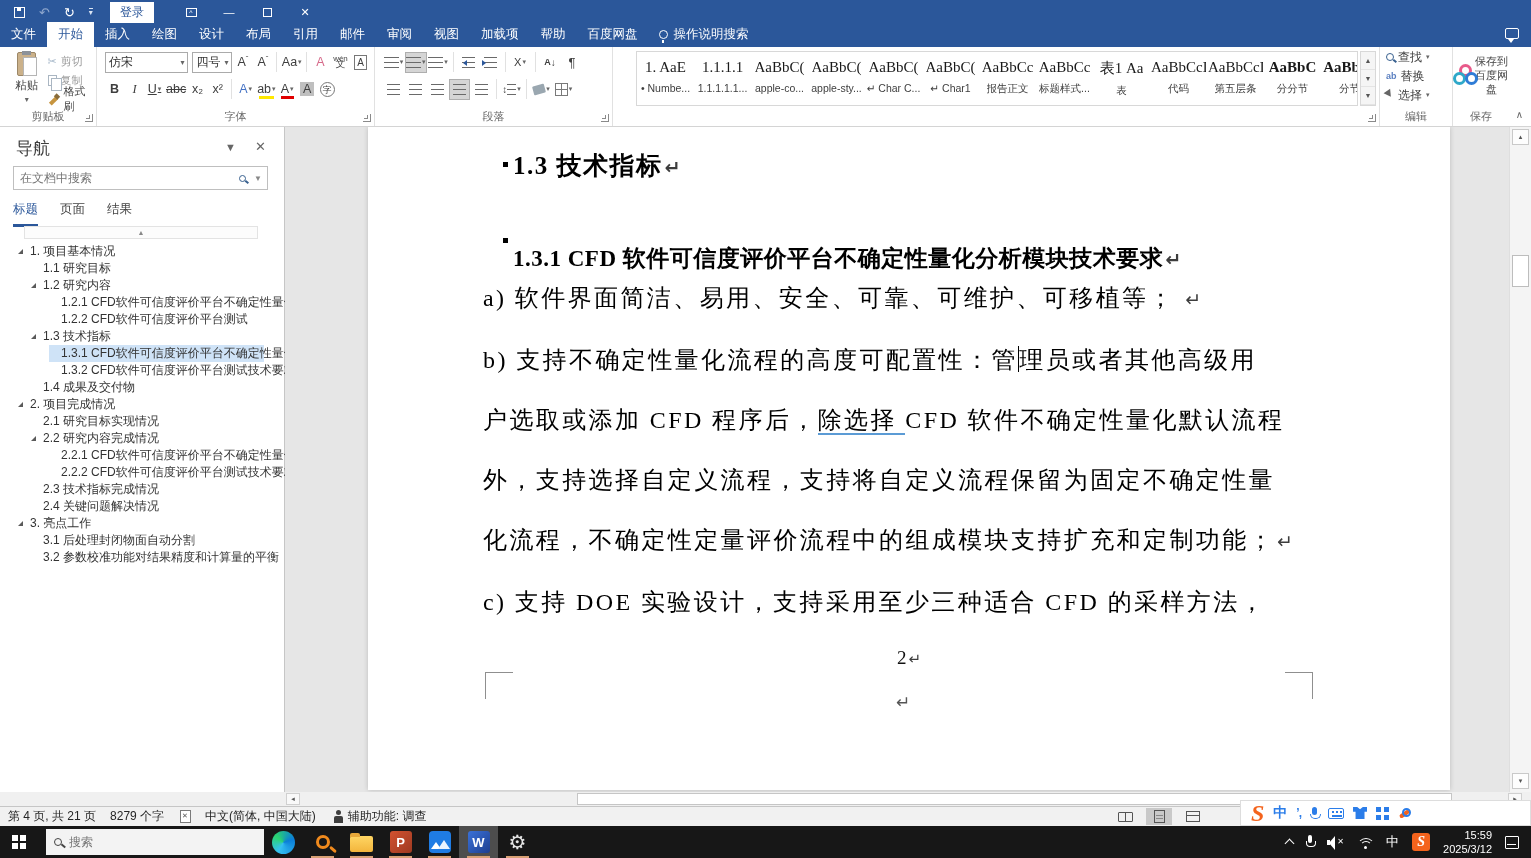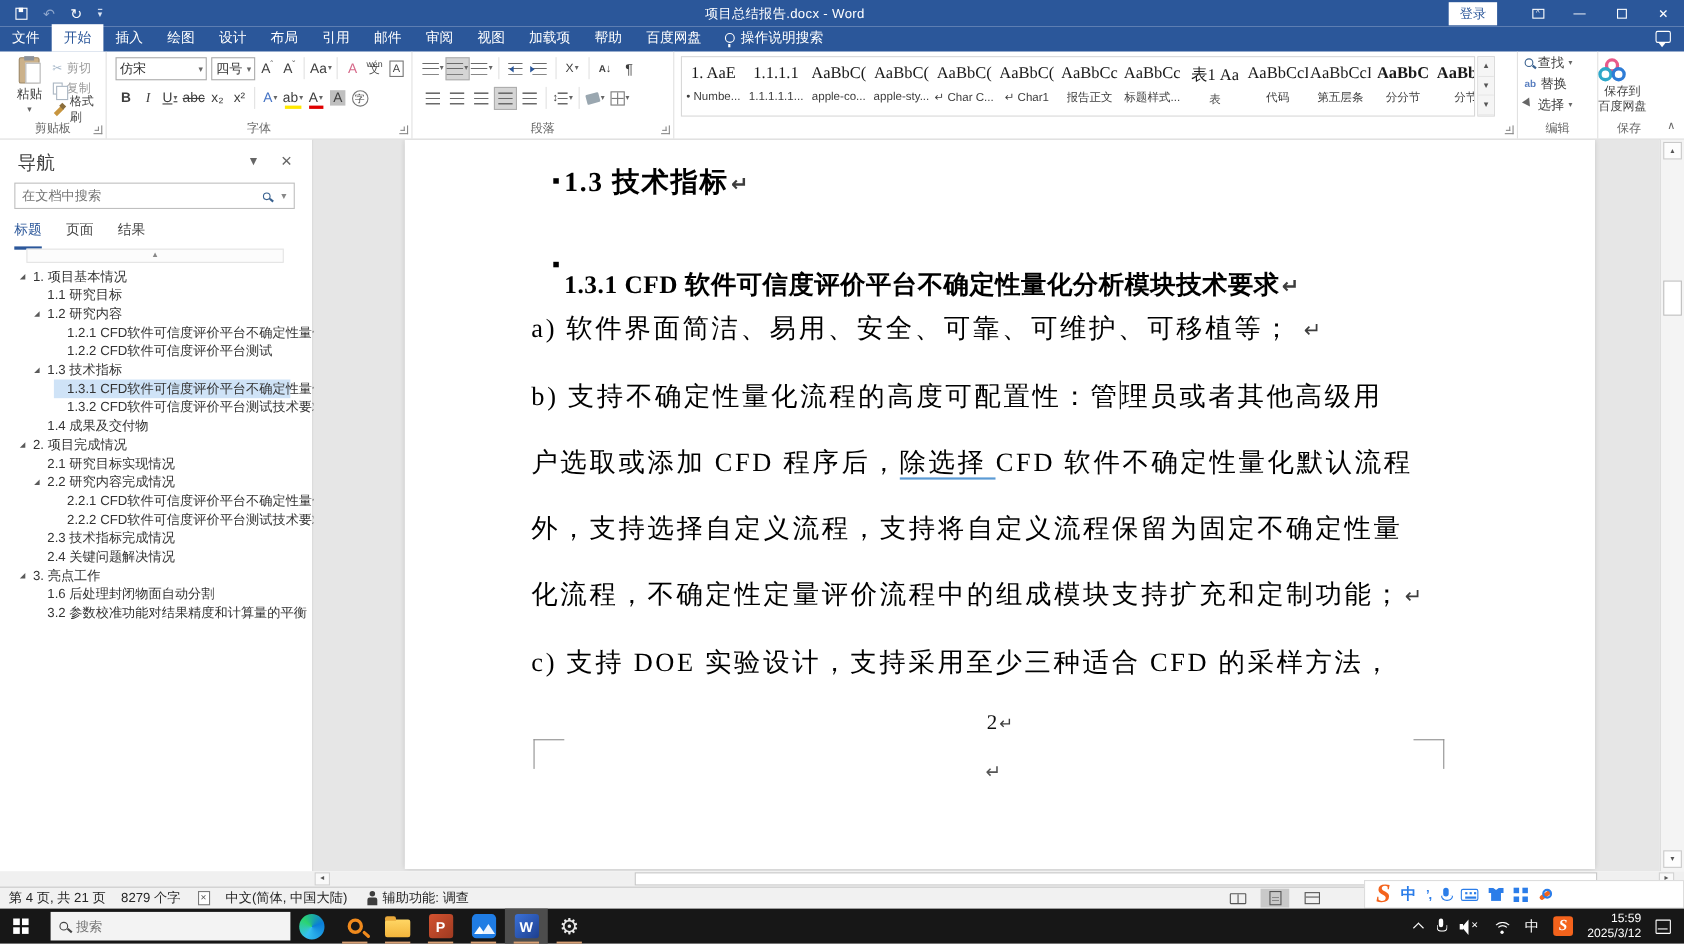--- a/index.html
+++ b/index.html
@@ -83,38 +83,38 @@
   .li{width:13px;height:11px;background:repeating-linear-gradient(#6a6a6a 0 1px,transparent 1px 5px)}
   .li.dots{width:15px;background:repeating-linear-gradient(#6a6a6a 0 1px,transparent 1px 5px);position:relative}
   .ind-arrow{position:absolute;left:2px;top:8px;border:3px solid transparent}
   .ind-l{border-right:4px solid #2b579a}
   .ind-r{border-left:4px solid #2b579a}
   .sort-ico{display:flex;align-items:center;font-size:9px;font-weight:bold;color:#3e3e3e}
   .grid-ico{width:13px;height:13px;border:1px solid #7a7a7a;background:linear-gradient(#7a7a7a,#7a7a7a) 50% 0/1px 100% no-repeat,linear-gradient(#7a7a7a,#7a7a7a) 0 50%/100% 1px no-repeat}
   .bucket{width:12px;height:9px;background:#9aa7b0;transform:rotate(-15deg);border-radius:1px;position:relative}
   
   #grp-styles{width:767px;flex-direction:row}
-  #gallery{display:flex;margin:4px 0 0 6px;border:1px solid #d8d8d8;background:#fff;height:55px;width:722px;overflow:hidden}
+  #gallery{display:flex;margin:4px 0 0 23px;border:1px solid #d8d8d8;background:#fff;height:55px;width:722px;overflow:hidden}
   .style-cell{width:57px;flex:0 0 auto;display:flex;flex-direction:column;align-items:center;justify-content:flex-start;padding-top:7px;cursor:default}
   .style-cell .prev{font-family:"Liberation Serif",serif;font-size:15px;color:#1a1a1a;white-space:nowrap;overflow:hidden;max-width:55px}
   .style-cell.bold .prev{font-weight:bold}
   .style-cell .nm{font-size:10.5px;color:#3e3e3e;margin-top:6px;white-space:nowrap;overflow:hidden;max-width:54px}
   #gal-scroll{display:flex;flex-direction:column;margin:4px 0 0 2px;width:16px;height:55px;border:1px solid #d8d8d8}
   #gal-scroll div{flex:1;display:flex;align-items:center;justify-content:center;font-size:7px;color:#555;border-bottom:1px solid #e4e4e4;background:#f5f5f5}
   
   #grp-edit{width:73px}
   .ecmd{display:flex;align-items:center;gap:4px;font-size:12px;color:#3e3e3e;height:18px;padding-left:6px;margin-top:1px}
   .ecmd .dd{font-size:7px;color:#666}
   .mag{width:8px;height:8px;border:1.5px solid #39618f;border-radius:50%;position:relative}
   .mag::after{content:"";position:absolute;left:6px;top:6px;width:4px;height:1.5px;background:#39618f;transform:rotate(40deg)}
   .ab-ico{font-size:9px;color:#5a7fc0;font-weight:bold}
   .sel-ico{width:0;height:0;border:4px solid transparent;border-top:7px solid #666;transform:rotate(-35deg)}
   
   #grp-save{width:56px;border-right:none}
-  .bd-btn{display:flex;flex-direction:column;align-items:flex-start;margin-top:6px}
+  .bd-btn{display:flex;flex-direction:row;align-items:center;margin-top:6px}
   .tri-rings{width:26px;height:22px;position:relative}
   .tri-rings i{position:absolute;width:13px;height:13px;border-radius:50%;border:3.5px solid}
   .tri-rings .r1{left:6px;top:0;border-color:#e85a8a}
   .tri-rings .r2{left:0;top:8px;border-color:#2ea8c9}
   .tri-rings .r3{left:12px;top:8px;border-color:#2e7cd6}
   .bd-btn .t{font-size:11px;color:#444;line-height:1.25;text-align:center;margin-top:2px}
   #ribbon-collapse{position:absolute;right:8px;bottom:6px;color:#666;font-size:10px}
 
   
   #navpane{position:absolute;left:0;top:127px;width:285px;height:665px;background:#fff;border-right:1px solid #c6c6c6}
@@ -242,21 +242,20 @@
 </head>
 <body>
 
 <div id="titlebar">
   <div class="qat">
     <span class="save-ico"></span>
     <span class="g undo-g">↶</span>
     <span class="g">↻</span>
     <span class="qat-dd">▾</span>
   </div>
-  <div id="doc-title">项目总结报告.docx - Word</div>
   <div id="login-btn">登录</div>
   <div class="winctl">
     <div>
         <span class="rdo-ico">^</span>
       </div>
     <div>—</div>
     <div>
         <span class="max-ico"></span>
       </div>
     <div>✕</div>
@@ -678,21 +677,21 @@
         <span>2.4 关键问题解决情况</span>
       </div>
 
       <div class="nav-item l1 arrow">
         <span class="tri"></span>
         <span>3. 亮点工作</span>
       </div>
 
       <div class="nav-item l2">
         <span class="tri"></span>
-        <span>1.6 后处理封闭物面自动分割</span>
+        <span>3.1 后处理封闭物面自动分割</span>
       </div>
 
       <div class="nav-item l2">
         <span class="tri"></span>
         <span>3.2 参数校准功能对结果精度和计算量的平衡</span>
       </div>
     </div>
 </div>
 
 <div id="docarea">

